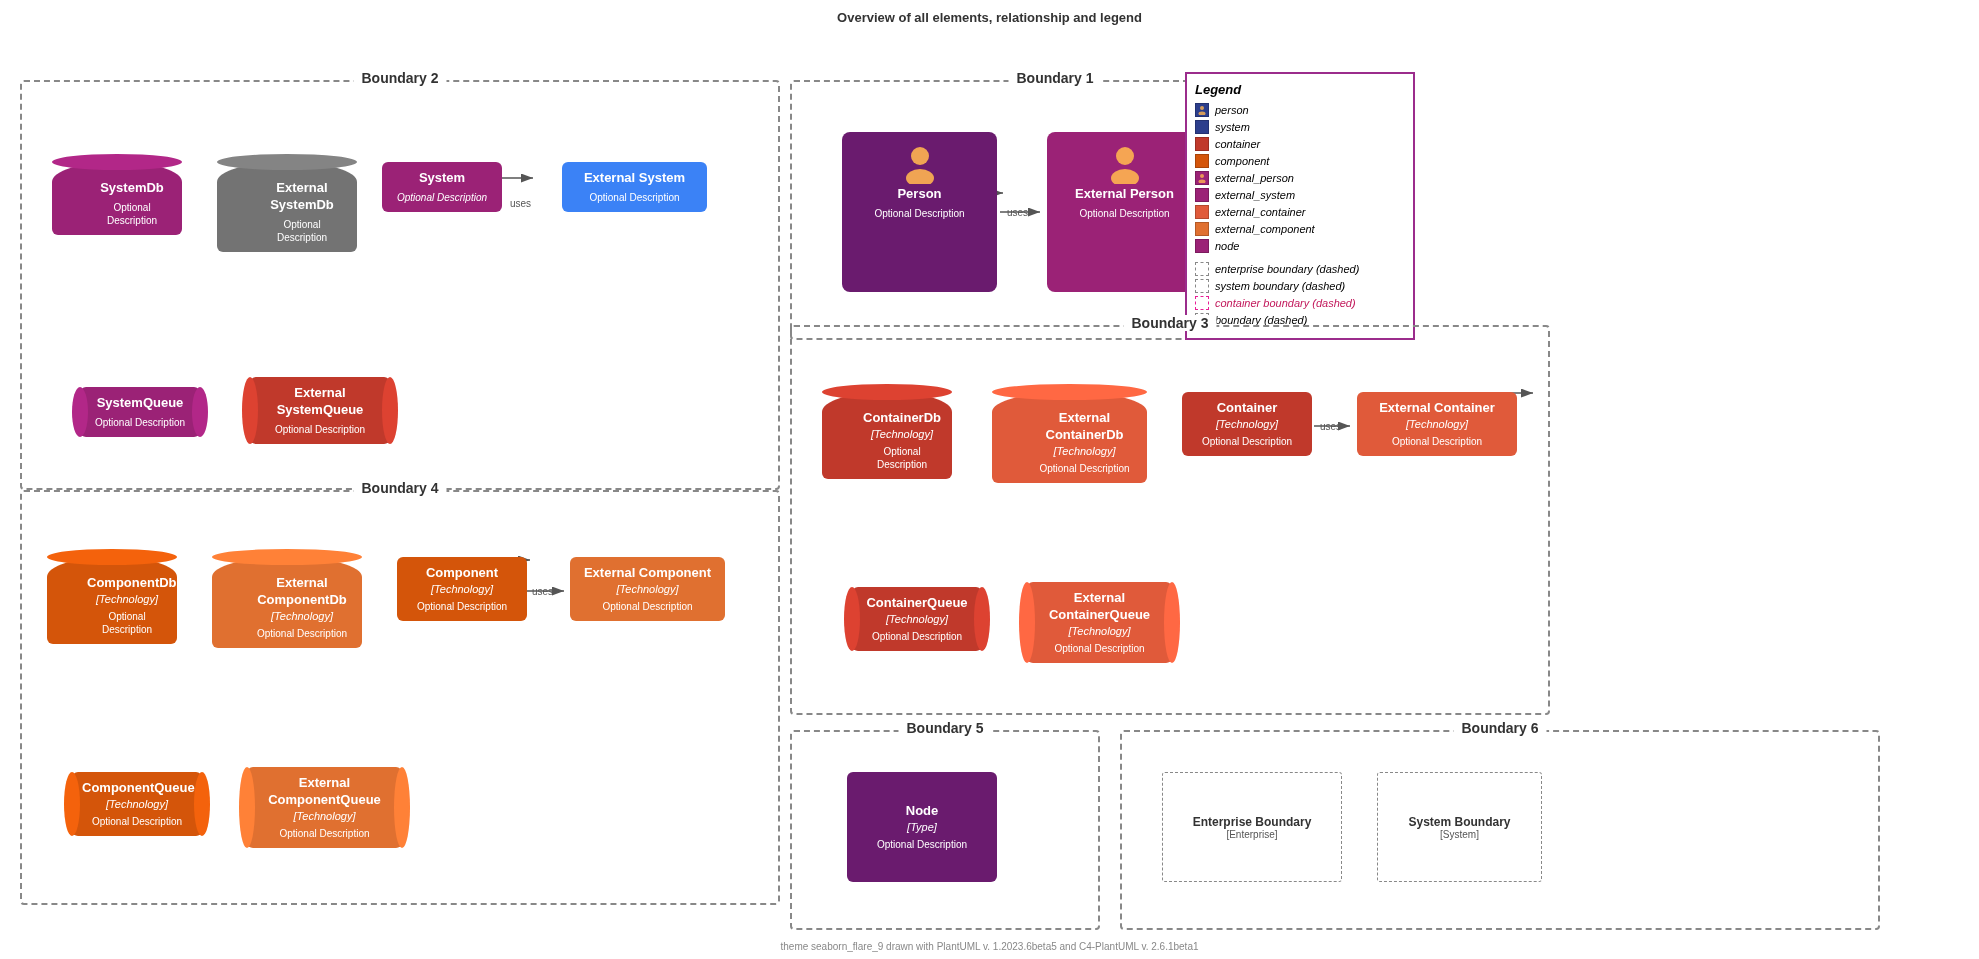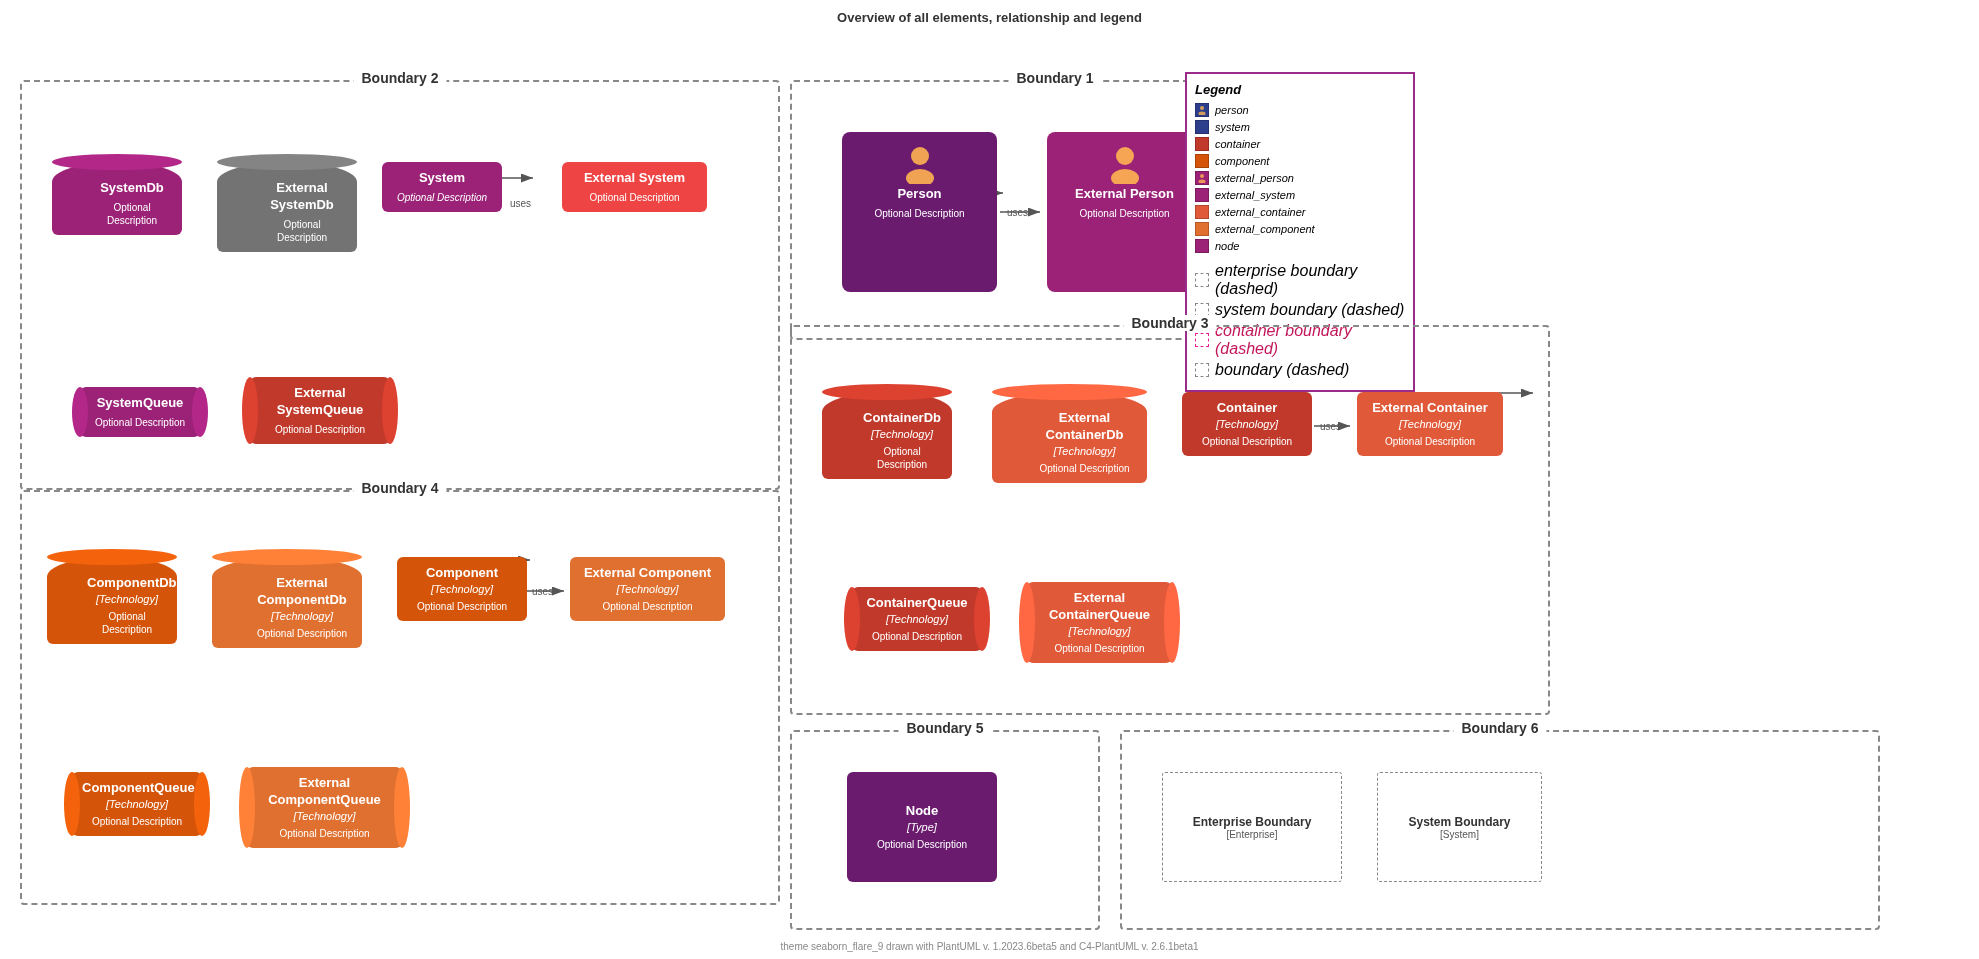--- a/index.html
+++ b/index.html
@@ -176,21 +176,21 @@
       height: 14px;
       margin-right: 6px;
       flex-shrink: 0;
       border: 1px solid rgba(0,0,0,0.2);
     }
 
     .legend-boundary-item {
       display: flex;
       align-items: center;
       margin-bottom: 3px;
-      font-size: 16px;
+      font-size: 11px;
     }
 
     .legend-dashed {
       width: 14px;
       height: 14px;
       border: 1px dashed #888;
       margin-right: 6px;
       flex-shrink: 0;
     }
 
@@ -272,21 +272,21 @@
       <div class="card-desc">Optional Description</div>
     </div>
 
     <div class="card" style="background:#9b2276; left:360px; top:80px; width:120px; font-style:italic;">
       <div class="card-name" style="font-style:normal;">System</div>
       <div class="card-desc">Optional Description</div>
     </div>
 
     <div class="arrow-label" style="left:488px; top:116px;">uses</div>
 
-    <div class="card" style="background:#ef4444; left:540px; top:80px; width:145px;">
+    <div class="card" style="background:#3b82f6; left:540px; top:80px; width:145px;">
       <div class="card-name">External System</div>
       <div class="card-desc">Optional Description</div>
     </div>
 
     <div class="card card-queue" style="background:#9b2276; left:50px; top:305px; width:120px; margin-left:8px;">
       <div class="card-name">SystemQueue</div>
       <div class="card-desc">Optional Description</div>
     </div>
 
     <div class="card card-queue" style="background:#c0392b; left:220px; top:295px; width:140px; margin-left:8px;">
@@ -422,21 +422,21 @@
     <svg style="position:absolute;left:0;top:0;width:760px;height:390px;pointer-events:none;">
       <defs>
         <marker id="ah3" markerWidth="8" markerHeight="6" refX="8" refY="3" orient="auto">
           <polygon points="0 0, 8 3, 0 6" fill="#555"></polygon>
         </marker>
       </defs>
       <line x1="522" y1="99" x2="558" y2="99" stroke="#555" stroke-width="1.5" marker-end="url(#ah3)"></line>
 
     </svg>
 
-    <div class="card" style="background:#e05a3a; left:565px; top:65px; width:146px;text-align:center;">
+    <div class="card" style="background:#e05a3a; left:565px; top:65px; width:160px;text-align:center;">
       <div class="card-name">External Container</div>
       <div class="card-tech">[Technology]</div>
       <div class="card-desc">Optional Description</div>
     </div>
 
     <div class="card card-queue" style="background:#c0392b; left:50px; top:260px; width:130px; margin: 0 10px;">
       <div class="card-name">ContainerQueue</div>
       <div class="card-tech">[Technology]</div>
       <div class="card-desc">Optional Description</div>
     </div>

